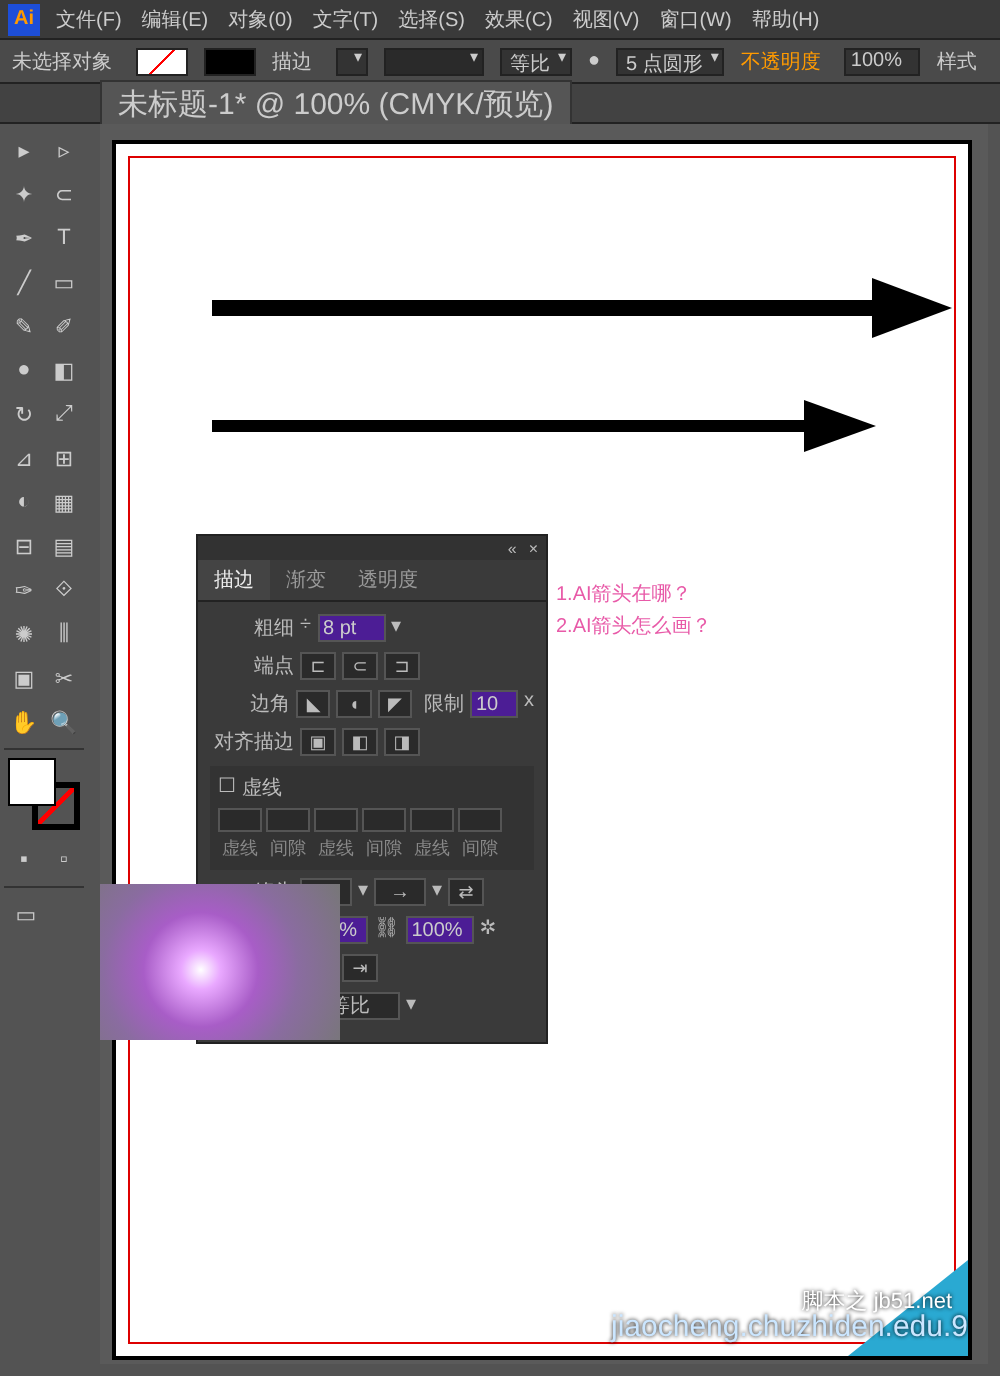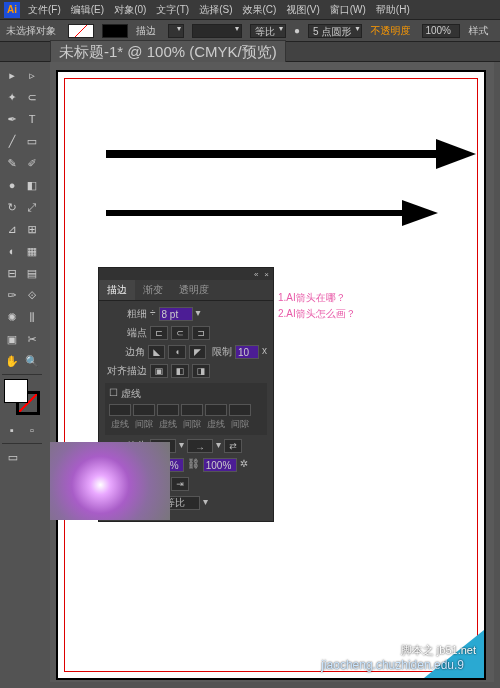--- a/index.html
+++ b/index.html
@@ -39,21 +39,21 @@
 .panel .flbl{width:42px;text-align:right;font-size:10px}
 .panel input{background:#4c1d95;border:1px solid #555;color:#ccc;width:34px;height:14px;font-size:10px;padding:0 2px}
 .panel .btn{width:18px;height:14px;background:#2a2a2a;border:1px solid #555;display:flex;align-items:center;justify-content:center;font-size:9px}
 .panel .dashzone{background:#333;padding:4px;margin:4px 0}
 .panel .dashzone .dashes{display:flex;gap:2px;margin-bottom:2px}
 .panel .dashzone .db{width:22px;height:12px;background:#2a2a2a;border:1px solid #555}
 .panel .dashzone .dl{display:flex;gap:2px;font-size:9px;color:#888}
 .panel .dashzone .dl span{width:22px;text-align:center}
 .panel .arrowprev{width:26px;height:14px;background:#2a2a2a;border:1px solid #555;display:flex;align-items:center;justify-content:center}
 .thumb{position:absolute;left:0;top:380px;width:120px;height:78px;background:radial-gradient(circle at 42% 55%,#fff 0%,#e9a8ff 12%,#a85dc7 35%,#8a6ca0 60%,#777 100%)}
-.wm{position:absolute;right:20px;bottom:6px;color:#cbe6ff;font-size:12px;text-shadow:0 0 2px #000}
+.wm{position:absolute;right:0;bottom:6px;color:#cbe6ff;font-size:15px;text-shadow:0 0 2px #000}
 .wm2{position:absolute;right:8px;bottom:20px;color:#fff;font-size:11px;text-shadow:0 0 2px #000}
 .corner{position:absolute;right:0;bottom:0;width:0;height:0;border-left:60px solid transparent;border-bottom:48px solid #2aa9d2}
 </style>
 </head>
 <body>
 
 <div class="menubar">
   <div class="logo">Ai</div>
   <span class="mi">文件(F)</span>
   <span class="mi">编辑(E)</span>

